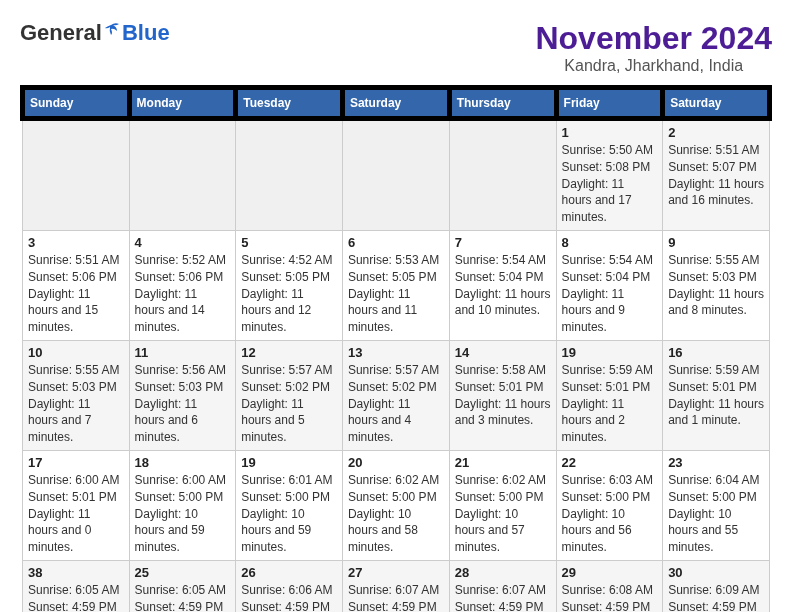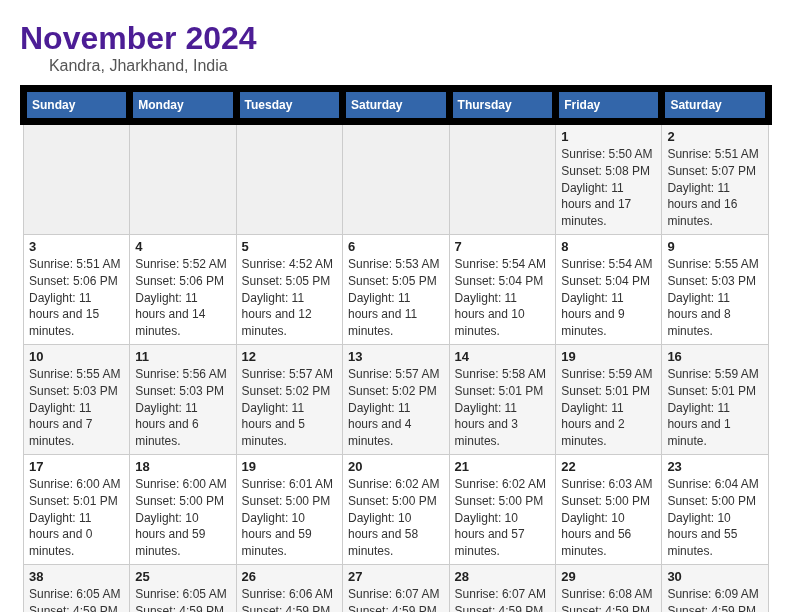--- a/index.html
+++ b/index.html
@@ -39,21 +39,21 @@
       border-collapse: collapse;
       font-size: 11px;
     }
     thead tr th {
       background: #3366aa;
       color: #fff;
       text-align: left;
       padding: 6px 5px;
       font-size: 12px;
       font-weight: bold;
-      border: 7px solid #000000;
+      border: 5px solid #000000;
     }
     tbody tr td {
       vertical-align: top;
       padding: 4px 5px;
       border: 1px solid #ccc;
       width: 108px;
       min-height: 80px;
       background: #fff;
     }
     tbody tr:nth-child(odd) td {
@@ -90,20 +90,29 @@
     .logo-blue {
       font-size: 22px;
       font-weight: bold;
       color: #2266cc;
     }
   </style>
 </head>
 <body>
 
 <div class="header">
+  <div class="logo">
+    <div class="logo-wrapper">
+      <span class="logo-general">General</span>
+      <svg width="18" height="18" viewBox="0 0 18 18" style="margin: 0 1px; margin-top:-6px;">
+        <path d="M8 4 Q12 1 16 3 Q13 5 10 4 Q14 6 14 10 Q11 7 8 8 Q10 12 8 14 Q6 10 7 6 Q4 8 2 7 Q5 5 8 4Z" fill="#2266cc"></path>
+      </svg>
+      <span class="logo-blue">Blue</span>
+    </div>
+  </div>
   <div class="title-block">
     <div class="month-title">November 2024</div>
     <div class="location">Kandra, Jharkhand, India</div>
   </div>
 </div>
 
 <table>
   <thead>
     <tr>
     <th>Sunday</th>

